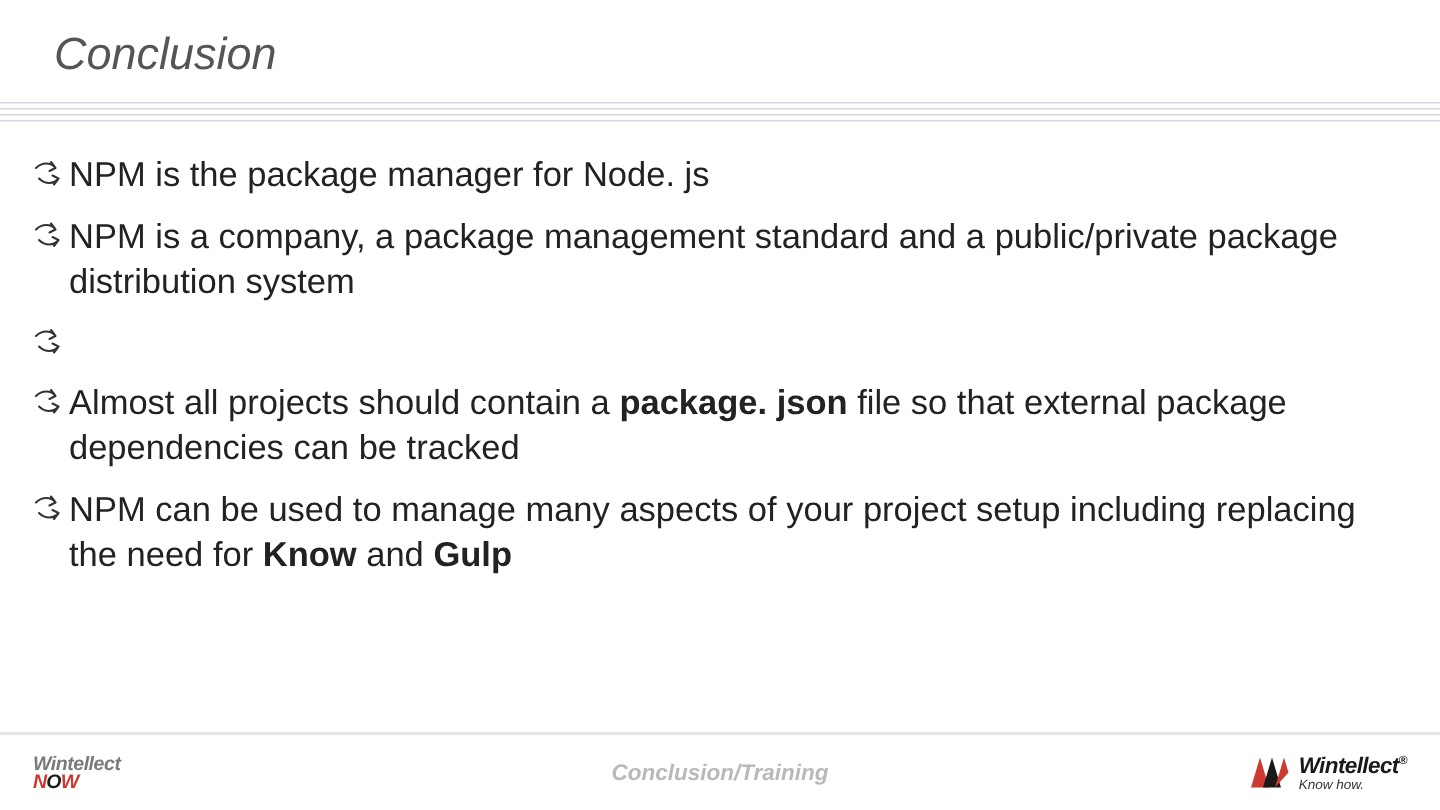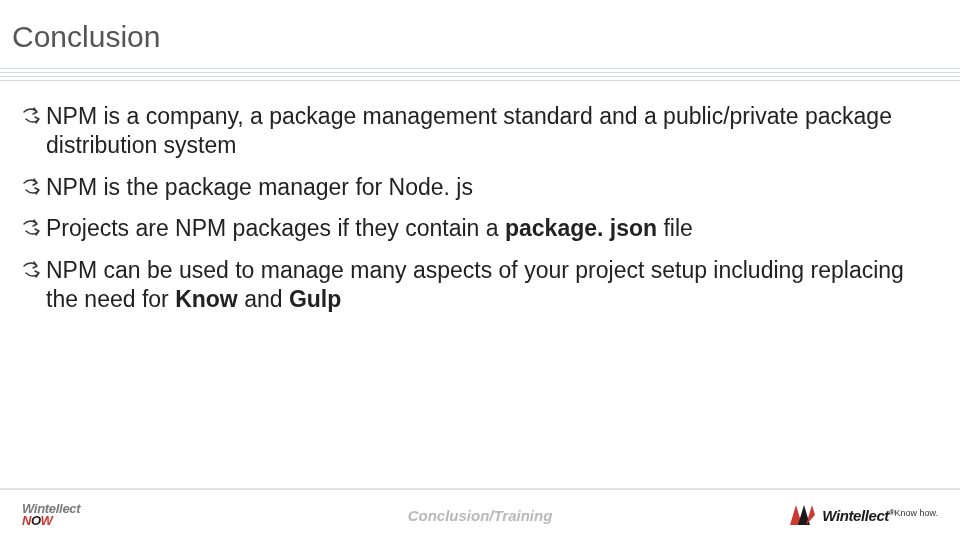--- a/index.html
+++ b/index.html
@@ -5,21 +5,22 @@
   * { margin: 0; padding: 0; box-sizing: border-box; }
   body {
     width: 960px;
     height: 540px;
     font-family: "Segoe UI", Arial, sans-serif;
     background: #ffffff;
     position: relative;
     overflow: hidden;
   }
   .header {
-    padding: 20px 0 8px 12px;
+    padding: 20px 0 8px 36px;
+    font-style: italic;
   }
   .title {
     font-size: 30px;
     font-weight: 400;
     color: #555555;
   }
   .rules {
     margin-top: 6px;
   }
   .rule {
@@ -95,32 +96,34 @@
     display: flex;
     align-items: center;
     gap: 6px;
   }
   .logo-right-mark {
     width: 28px;
     height: 24px;
   }
   .logo-right-text {
     display: flex;
+    flex-direction: column;
     line-height: 1;
   }
   .logo-right-text .brand {
     font-size: 15px;
     font-weight: 900;
     font-style: italic;
     color: #1a1a1a;
     letter-spacing: -0.4px;
   }
   .logo-right-text .brand sup { font-size: 8px; font-style: normal; }
   .logo-right-text .tag {
     font-size: 9px;
+    font-style: italic;
     color: #333;
     margin-top: 1px;
   }
 </style>
 </head>
 <body>
 
 <div class="header">
   <div class="title">Conclusion</div>
 </div>
@@ -131,37 +134,44 @@
   <div class="rule"></div>
 </div>
 
 <div class="content" id="bullets">
     <div class="bullet-item">
       <span class="bullet-icon">
         <svg viewBox="0 0 20 20">
           <path d="M2 6 C 6 2, 12 2, 15 6 M15 6 L12 2 M15 6 L11 8 M4 13 C 8 17, 14 17, 17 13 M17 13 L14 17 M17 13 L13 11" stroke="#333" stroke-width="1.4" fill="none" stroke-linecap="round"></path>
         </svg>
       </span>
+      <span class="bullet-text">NPM is the package manager for Node. js</span>
+    </div>
+    <div class="bullet-item">
+      <span class="bullet-icon">
+        <svg viewBox="0 0 20 20">
+          <path d="M2 6 C 6 2, 12 2, 15 6 M15 6 L12 2 M15 6 L11 8 M4 13 C 8 17, 14 17, 17 13 M17 13 L14 17 M17 13 L13 11" stroke="#333" stroke-width="1.4" fill="none" stroke-linecap="round"></path>
+        </svg>
+      </span>
       <span class="bullet-text">NPM is a company, a package management standard and a public/private package distribution system</span>
     </div>
     <div class="bullet-item">
       <span class="bullet-icon">
         <svg viewBox="0 0 20 20">
           <path d="M2 6 C 6 2, 12 2, 15 6 M15 6 L12 2 M15 6 L11 8 M4 13 C 8 17, 14 17, 17 13 M17 13 L14 17 M17 13 L13 11" stroke="#333" stroke-width="1.4" fill="none" stroke-linecap="round"></path>
         </svg>
       </span>
-      <span class="bullet-text">NPM is the package manager for Node. js</span>
     </div>
     <div class="bullet-item">
       <span class="bullet-icon">
         <svg viewBox="0 0 20 20">
           <path d="M2 6 C 6 2, 12 2, 15 6 M15 6 L12 2 M15 6 L11 8 M4 13 C 8 17, 14 17, 17 13 M17 13 L14 17 M17 13 L13 11" stroke="#333" stroke-width="1.4" fill="none" stroke-linecap="round"></path>
         </svg>
       </span>
-      <span class="bullet-text">Projects are NPM packages if they contain a <b>package. json</b> file</span>
+      <span class="bullet-text">Almost all projects should contain a <b>package. json</b> file so that external package dependencies can be tracked</span>
     </div>
     <div class="bullet-item">
       <span class="bullet-icon">
         <svg viewBox="0 0 20 20">
           <path d="M2 6 C 6 2, 12 2, 15 6 M15 6 L12 2 M15 6 L11 8 M4 13 C 8 17, 14 17, 17 13 M17 13 L14 17 M17 13 L13 11" stroke="#333" stroke-width="1.4" fill="none" stroke-linecap="round"></path>
         </svg>
       </span>
       <span class="bullet-text">NPM can be used to manage many aspects of your project setup including replacing the need for <b>Know</b> and <b>Gulp</b></span>
     </div>
   </div>

